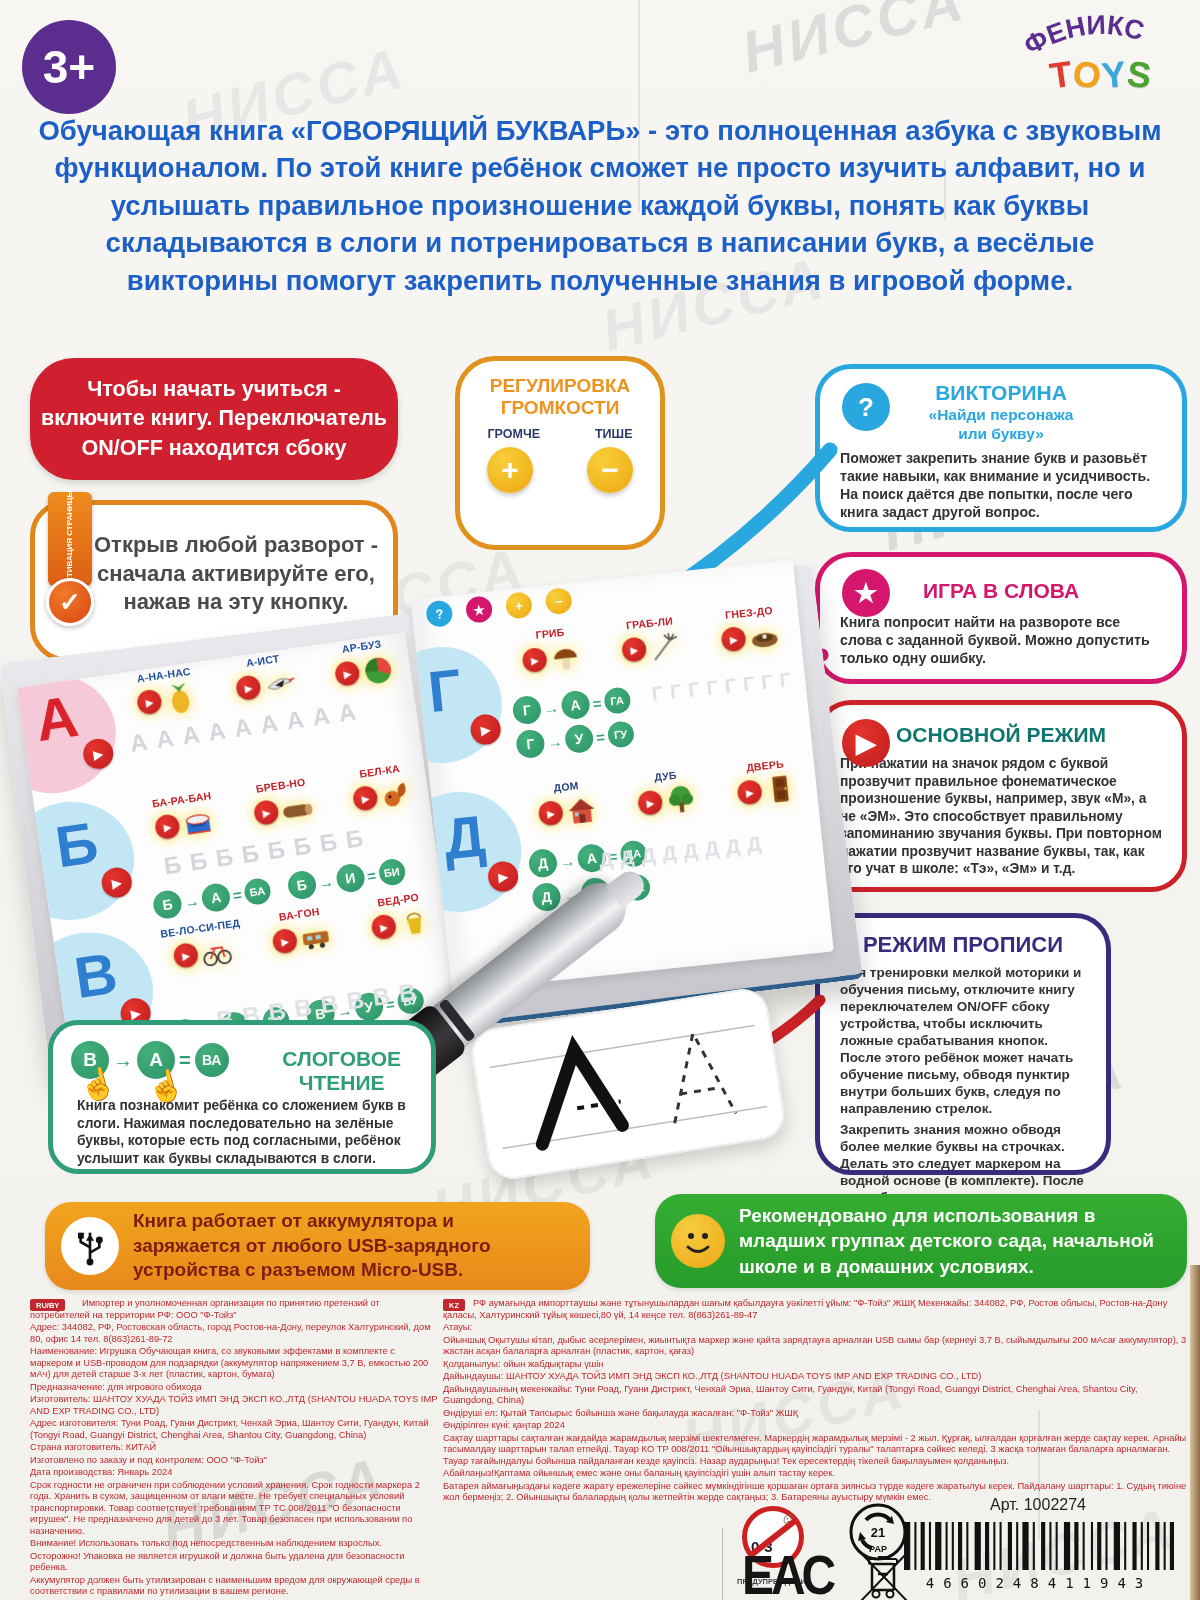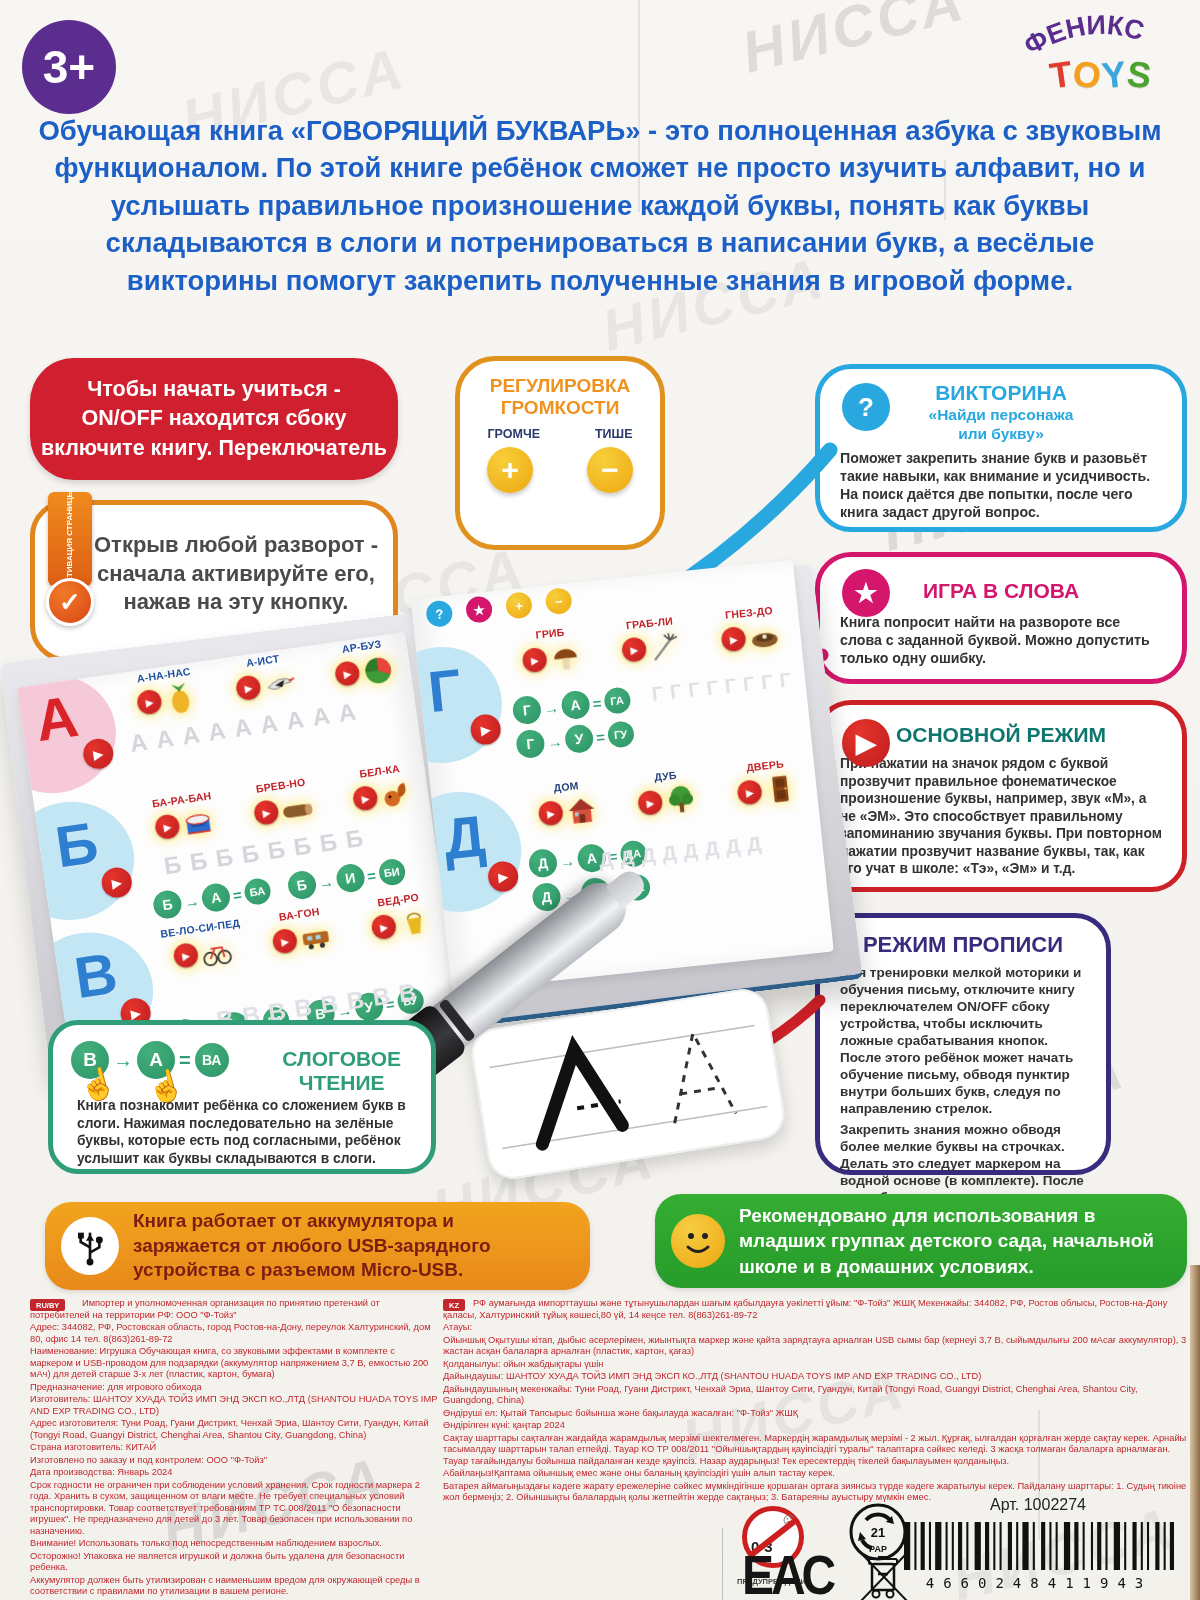--- a/index.html
+++ b/index.html
@@ -190,22 +190,22 @@
     <svg width="168" height="58" viewBox="0 0 168 58">
       <path id="arc" d="M10,52 Q84,4 158,52" fill="none"></path>
       <text font-size="27" font-weight="bold" fill="#5b2d8e"><textPath href="#arc" startOffset="4">ФЕНИКС</textPath></text>
     </svg>
     <div class="brand-toys"><span class="t0">T</span><span class="t1">O</span><span class="t2">Y</span><span class="t3">S</span></div>
   </div>
   <div class="intro">Обучающая книга «ГОВОРЯЩИЙ БУКВАРЬ» - это полноценная азбука с звуковым функционалом. По этой книге ребёнок сможет не просто изучить алфавит, но и услышать правильное произношение каждой буквы, понять как буквы складываются в слоги и потренироваться в написании букв, а весёлые викторины помогут закрепить полученные знания в игровой форме.</div>
 
   <div class="power">
     <div>Чтобы начать учиться -</div>
+    <div>включите книгу. Переключатель</div>
     <div><b>ON/OFF</b><span> находится сбоку</span></div>
-    <div>включите книгу. Переключатель</div>
   </div>
 
   <div class="box vol">
     <div class="ttl"><span>РЕГУЛИРОВКА</span><br><span>ГРОМКОСТИ</span></div>
     <div class="vol-labels">
       <span>ГРОМЧЕ</span>
       <span>ТИШЕ</span>
     </div>
     <div class="vol-btns">
       <div class="vbtn">+</div>
@@ -604,21 +604,21 @@
       <div class="fp-line">Изготовлено по заказу и под контролем: ООО "Ф-Тойз"</div>
       <div class="fp-line">Дата производства: Январь 2024</div>
       <div class="fp-line">Срок годности не ограничен при соблюдении условий хранения. Срок годности маркера 2 года. Хранить в сухом, защищенном от влаги месте. Не требует специальных условий транспортировки. Товар соответствует требованиям ТР ТС 008/2011 "О безопасности игрушек". Не предназначено для детей до 3 лет. Товар безопасен при использовании по назначению.</div>
       <div class="fp-line">Внимание! Использовать только под непосредственным наблюдением взрослых.</div>
       <div class="fp-line">Осторожно! Упаковка не является игрушкой и должна быть удалена для безопасности ребенка.</div>
       <div class="fp-line">Аккумулятор должен быть утилизирован с наименьшим вредом для окружающей среды в соответствии с правилами по утилизации в вашем регионе.</div>
       <div class="fp-line">Условия эксплуатации: 1. Беречь от попадания воды; 2. Хранить игрушку в недоступном для детей месте; 3. Аккумулятор замене не подлежит</div>
     </div>
   <span class="fp-chip" style="left:443px;top:1299px;">KZ</span>
   <div class="fp fp-right">
-      <div class="fp-line">РФ аумағында импорттаушы және тұтынушылардан шағым қабылдауға уәкілетті ұйым: "Ф-Тойз" ЖШҚ Мекенжайы: 344082, РФ, Ростов облысы, Ростов-на-Дону қаласы, Халтуринский тұйық көшесі,80 үй, 14 кеңсе тел. 8(863)261-89-72</div>
+      <div class="fp-line">РФ аумағында импорттаушы және тұтынушылардан шағым қабылдауға уәкілетті ұйым: "Ф-Тойз" ЖШҚ Мекенжайы: 344082, РФ, Ростов облысы, Ростов-на-Дону қаласы, Халтуринский тұйық көшесі,80 үй, 14 кеңсе тел. 8(863)261-89-47</div>
       <div class="fp-line">Атауы:</div>
       <div class="fp-line">Ойыншық Оқытушы кітап, дыбыс әсерлерімен, жиынтықта маркер және қайта зарядтауға арналған USB сымы бар (кернеуі 3,7 В, сыйымдылығы 200 мАсағ аккумулятор), 3 жастан асқан балаларға арналған (пластик, картон, қағаз)</div>
       <div class="fp-line">Қолданылуы: ойын жабдықтары үшін</div>
       <div class="fp-line">Дайындаушы: ШАНТОУ ХУАДА ТОЙЗ ИМП ЭНД ЭКСП КО.,ЛТД (SHANTOU HUADA TOYS IMP AND EXP TRADING CO., LTD)</div>
       <div class="fp-line">Дайындаушының мекенжайы: Туни Роад, Гуани Дистрикт, Ченхай Эриа, Шантоу Сити, Гуандун, Китай (Tongyi Road, Guangyi District, Chenghai Area, Shantou City, Guangdong, China)</div>
       <div class="fp-line">Өндіруші ел: Қытай Тапсырыс бойынша және бақылауда жасалған: "Ф-Тойз" ЖШҚ</div>
       <div class="fp-line">Өндірілген күні: қаңтар 2024</div>
       <div class="fp-line">Сақтау шарттары сақталған жағдайда жарамдылық мерзімі шектелмеген. Маркердің жарамдылық мерзімі - 2 жыл. Құрғақ, ылғалдан қорғалған жерде сақтау керек. Арнайы тасымалдау шарттарын талап етпейді. Тауар КО ТР 008/2011 "Ойыншықтардың қауіпсіздігі туралы" талаптарға сәйкес келеді. 3 жасқа толмаған балаларға арналмаған. Тауар тағайындалуы бойынша пайдаланған кезде қауіпсіз. Назар аударыңыз! Тек ересектердің тікелей бақылауымен қолданыңыз.</div>
       <div class="fp-line">Абайлаңыз!Қаптама ойыншық емес және оны баланың қауіпсіздігі үшін алып тастау керек.</div>
       <div class="fp-line">Батарея аймағыңыздағы кәдеге жарату ережелеріне сәйкес мүмкіндігінше қоршаған ортаға зиянсыз түрде кәдеге жаратылуы керек. Пайдалану шарттары: 1. Судың тиюіне жол бермеңіз; 2. Ойыншықты балалардың қолы жетпейтін жерде сақтаңыз; 3. Батареяны ауыстыру мүмкін емес.</div>

